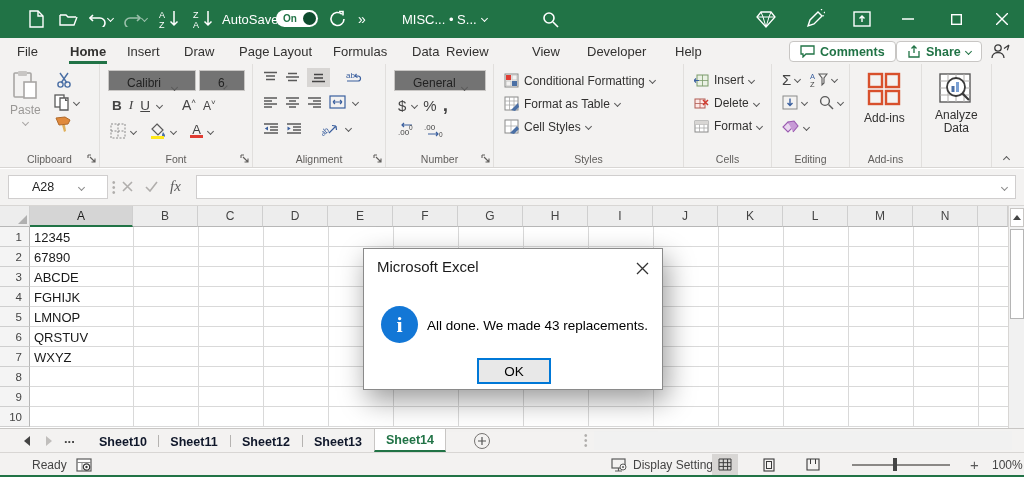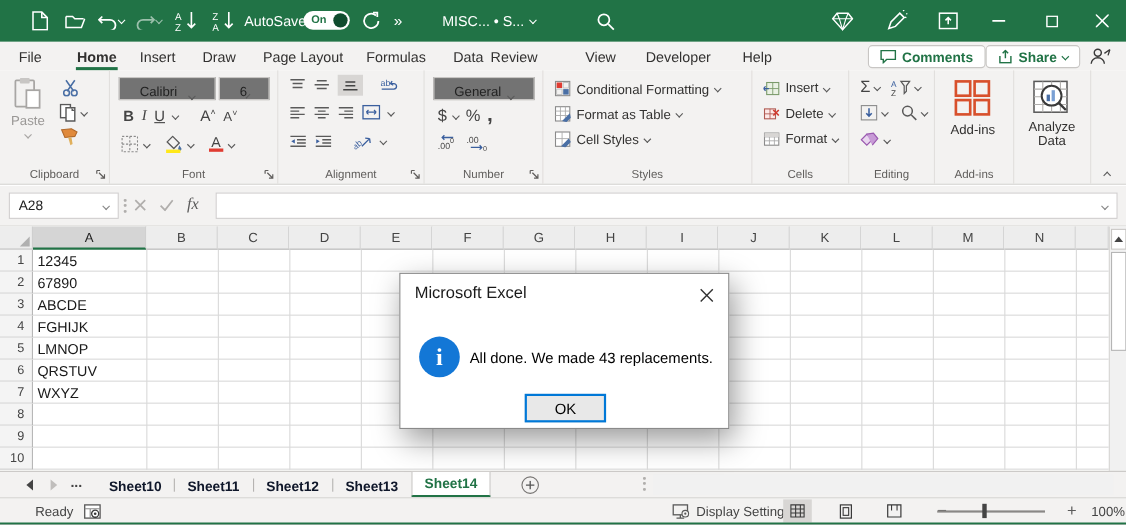--- a/index.html
+++ b/index.html
@@ -579,21 +579,21 @@
           <span>Analyze</span><br>
           <span>Data</span>
         </span>
       </div>
     </div>
 
     <span class="chv up abs" style="left:1004px;top:93px;border-color:#5a5a5a"></span>
   </div>
 
   <div id="frow">
-    <div class="whitebox" style="left:8px;top:6px;width:100px;height:24px;display:flex;align-items:center;padding:0 8px;font-size:12.5px;color:#222">
+    <div class="whitebox" style="left:8px;top:6px;width:100px;height:24px;display:flex;align-items:center;padding:0 23px;font-size:12.5px;color:#222">
       <span>A28</span>
       <span class="chv" style="margin-left:auto;border-color:#8a8a8a"></span>
     </div>
     <div class="abs" style="left:112px;top:11px;color:#b0aeac;font-size:10px;line-height:5px">•<br>•<br>•</div>
     <div class="abs" style="left:122px;top:9px;display:flex;gap:12px;align-items:center">
       <span>
           <svg width="11" height="11" viewBox="0 0 11 11">
             <path d="M1 1l9 9M10 1 1 10" stroke="#b0aeac" stroke-width="1.6"></path>
           </svg>
         </span>

